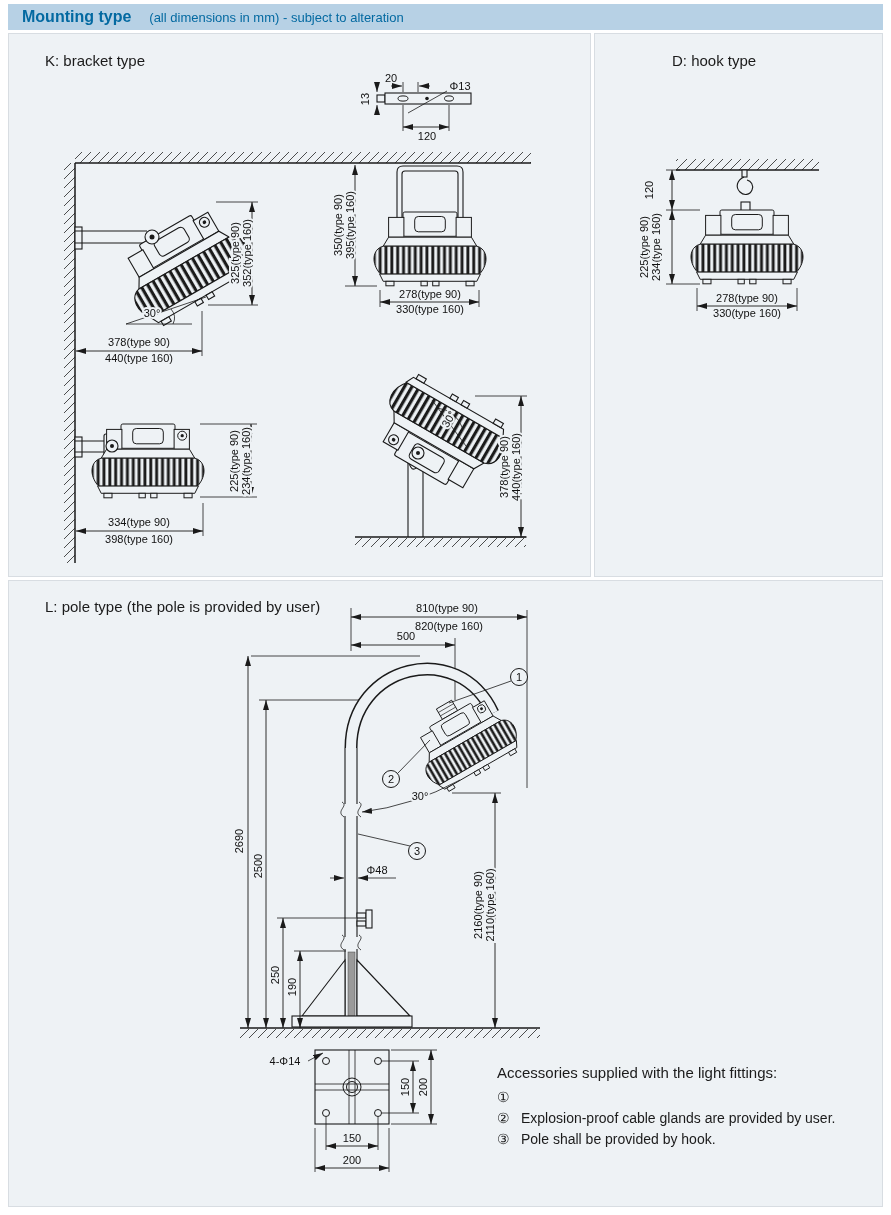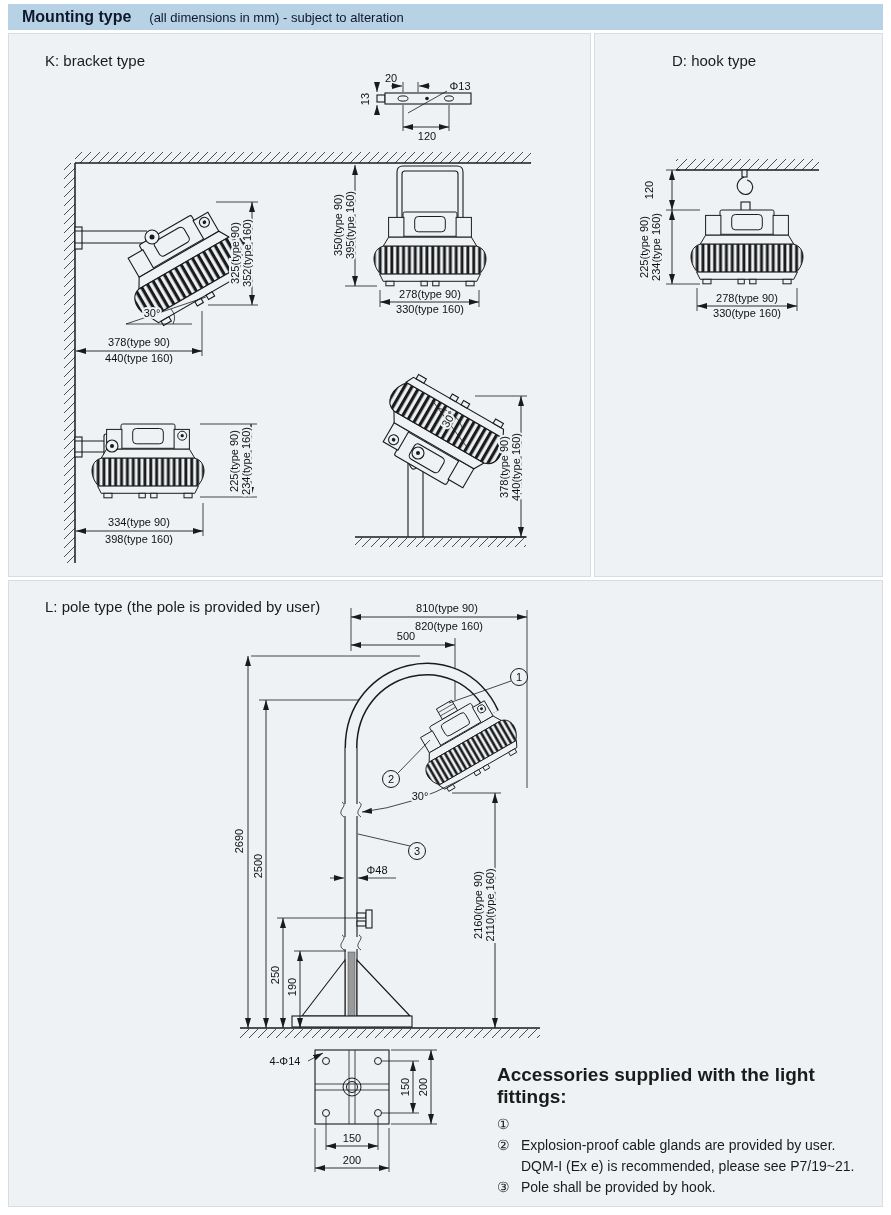--- a/index.html
+++ b/index.html
@@ -1,38 +1,38 @@
 <!DOCTYPE html>
 <html><head>
 <meta charset="utf-8">
 <style>
   html,body{margin:0;padding:0;background:#ffffff;}
   body{width:891px;height:1215px;position:relative;font-family:"Liberation Sans",sans-serif;}
   .hdr{position:absolute;left:8px;top:4px;width:875px;height:26px;background:#b7d1e5;
-       display:flex;align-items:center;padding-left:14px;box-sizing:border-box;color:#0f172a;}
+       display:flex;align-items:center;padding-left:14px;box-sizing:border-box;color:#0369a1;}
   .hdr .t{font-weight:bold;font-size:16px;}
   .hdr .s{font-size:13px;margin-left:18px;}
   .panel{position:absolute;background:#eef2f5;border:1px solid #d8dde2;box-sizing:border-box;}
   #pK{left:8px;top:33px;width:583px;height:544px;}
   #pD{left:594px;top:33px;width:289px;height:544px;}
   #pL{left:8px;top:580px;width:875px;height:627px;}
   svg{position:absolute;left:0;top:0;}
   .lbl{font-size:15px;fill:#1b1b1b;}
   .dt{font-size:11px;fill:#111;text-anchor:middle;}
   .halo{paint-order:stroke;stroke:#eef2f5;stroke-width:4px;}
   .ext{stroke:#1a1a1a;stroke-width:0.8;fill:none;}
   .dim{stroke:#1a1a1a;stroke-width:0.9;marker-start:url(#arwS);marker-end:url(#arw);}
   .lead{stroke:#1a1a1a;stroke-width:0.8;fill:none;}
   .ln{stroke:#1a1a1a;stroke-width:1.1;fill:none;}
   .w{stroke:#1a1a1a;stroke-width:1.5;fill:none;}
   .part{fill:#eef2f5;stroke:#1a1a1a;stroke-width:1.1;}
   .hole{fill:none;stroke:#1a1a1a;stroke-width:1;}
   .co{fill:#eef2f5;stroke:#1a1a1a;stroke-width:1;}
   .acc{position:absolute;left:497px;top:1064px;width:384px;color:#1b1b1b;}
-  .acc-h{font-weight:bold;font-size:19px;margin-bottom:6px;}
+  .acc-h{font-weight:normal;font-size:15px;margin-bottom:6px;}
   .acc-item{display:flex;font-size:14px;line-height:21px;}
   .acc-num{width:24px;flex:none;}
 </style>
 </head>
 <body>
 
 <div class="hdr">
   <span class="t">Mounting type</span>
   <span class="s">(all dimensions in mm) - subject to alteration</span>
 </div>
@@ -337,21 +337,20 @@
   <div class="acc-h">Accessories supplied with the light fittings:</div>
   <div class="acc-item">
     <span class="acc-num">①</span>
     <div>
     </div>
   </div>
   <div class="acc-item">
     <span class="acc-num">②</span>
     <div>
       <div>Explosion-proof cable glands are provided by user.</div>
-      <div>DQM-I (Ex e) is recommended, please see P7/19~21.</div>
     </div>
   </div>
   <div class="acc-item">
     <span class="acc-num">③</span>
     <div>
       <div>Pole shall be provided by hook.</div>
       <div></div>
     </div>
   </div>
 </div>

